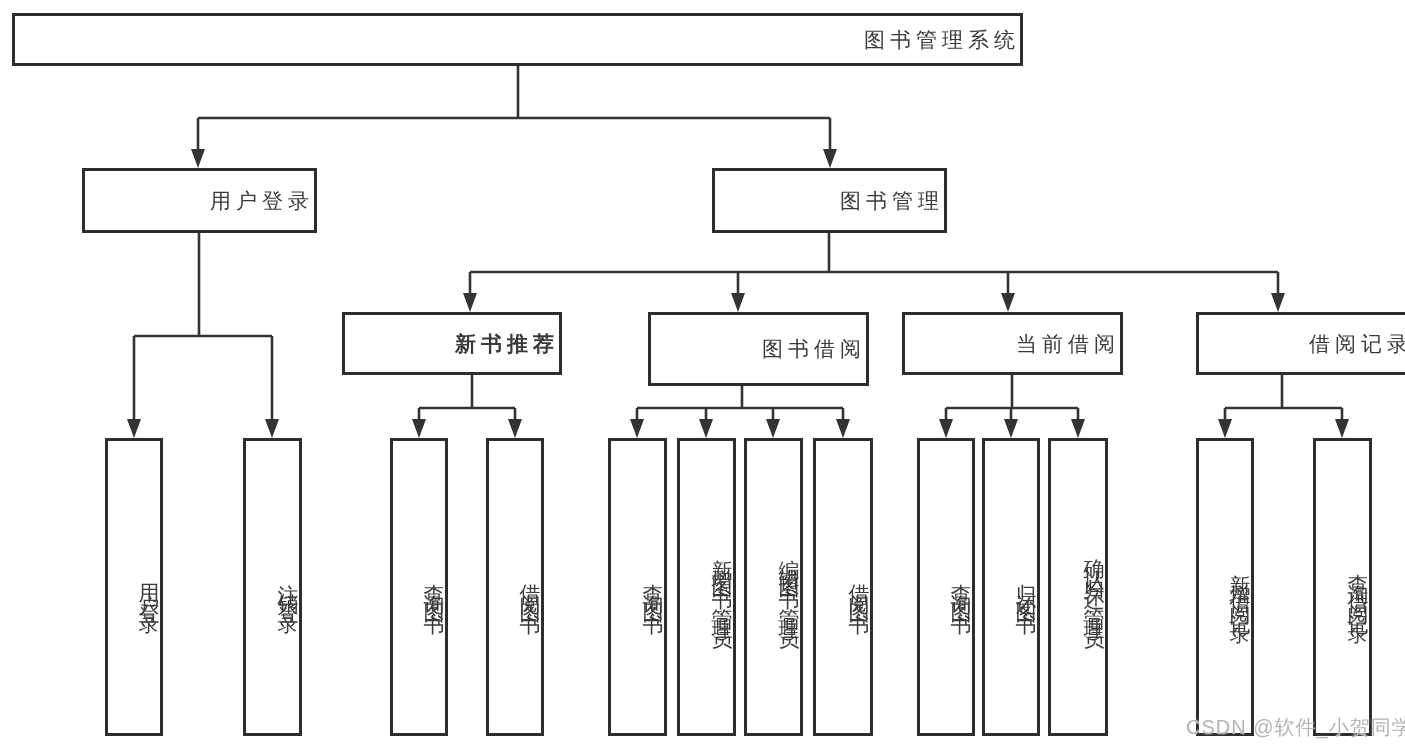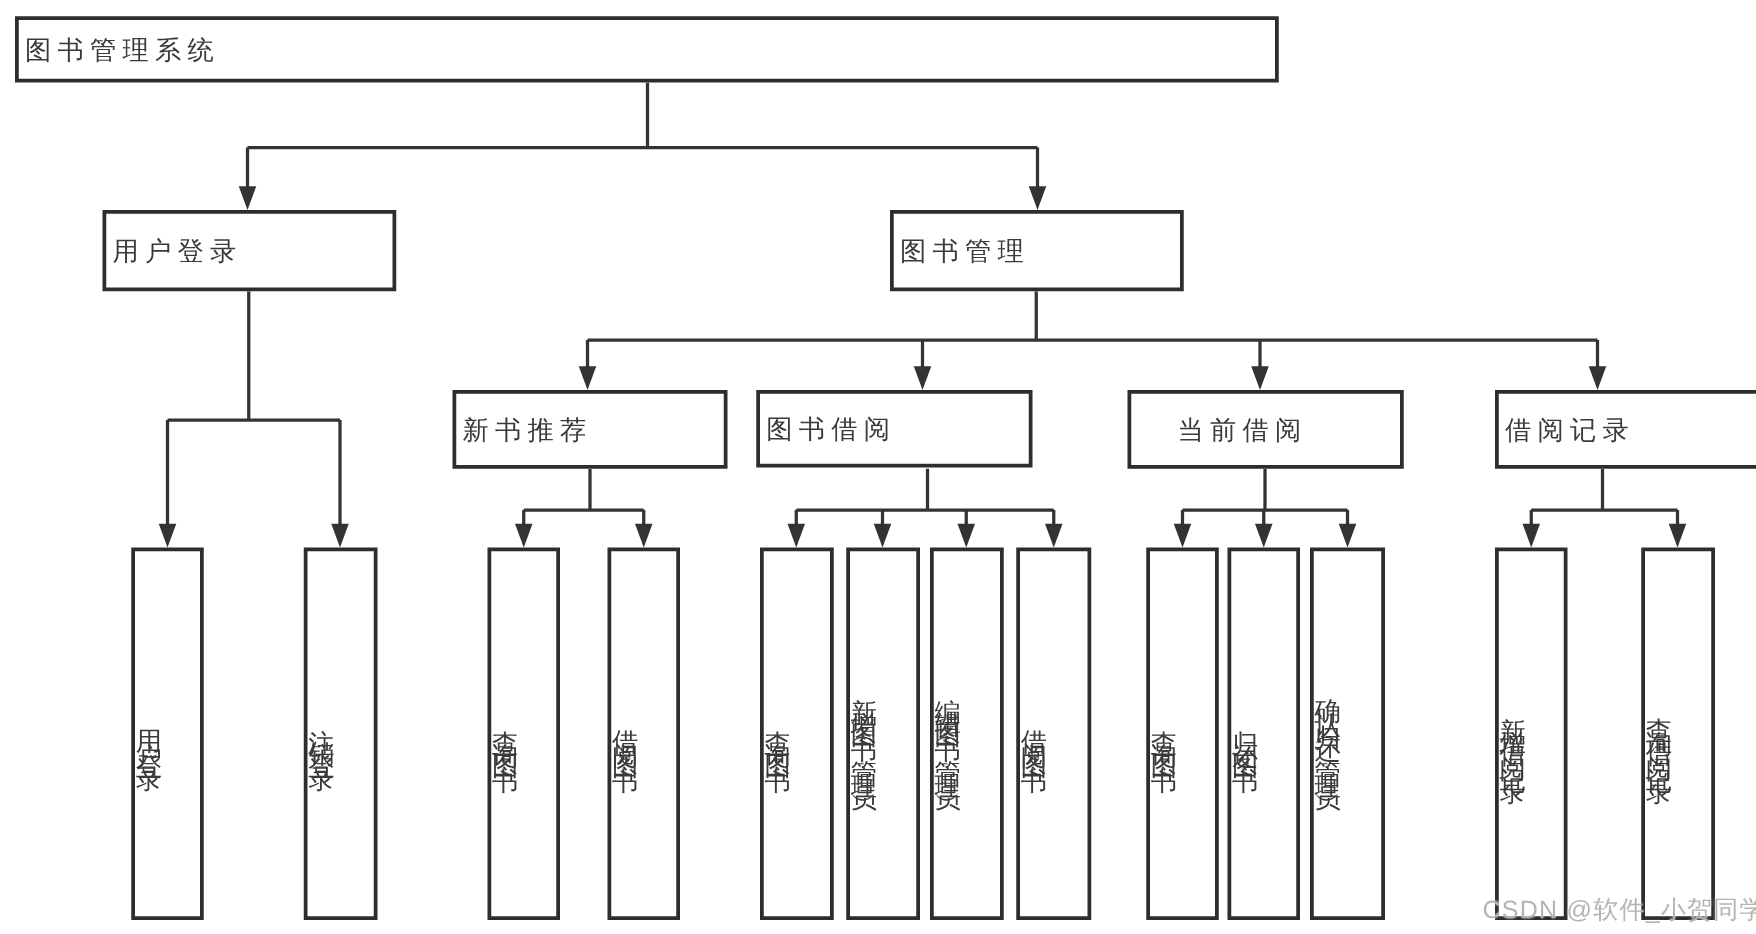--- a/index.html
+++ b/index.html
@@ -22,21 +22,21 @@
     stroke-width: 2.6;
   }
   .wires polygon.head { fill: #333333; stroke: none; }
   .node {
     position: absolute;
     box-sizing: border-box;
     background: #ffffff;
     border: 3px solid #2d2d2d;
     display: flex;
     align-items: center;
-    justify-content: flex-start;
+    justify-content: flex-end;
     color: #3a3a3a;
   }
   .h-label {
     font-size: 21px;
     letter-spacing: 5px;
     text-indent: 5px;
     white-space: nowrap;
   }
   .leaf .v-label {
     writing-mode: vertical-rl;
@@ -108,24 +108,24 @@
     <span class="h-label">图书管理系统</span>
   </div>
 
   <div class="node" style="left:82px; top:168px; width:235px; height:65px;">
     <span class="h-label">用户登录</span>
   </div>
   <div class="node" style="left:712px; top:168px; width:235px; height:65px;">
     <span class="h-label">图书管理</span>
   </div>
 
-  <div class="node" style="left:362px; top:312px; width:220px; height:63px;">
+  <div class="node" style="left:342px; top:312px; width:220px; height:63px;font-weight:bold;">
     <span class="h-label">新书推荐</span>
   </div>
-  <div class="node" style="left:605px; top:312px; width:221px; height:62px;">
+  <div class="node" style="left:648px; top:312px; width:221px; height:74px;">
     <span class="h-label">图书借阅</span>
   </div>
   <div class="node" style="left:902px; top:312px; width:221px; height:63px;padding-left:32px;">
     <span class="h-label">当前借阅</span>
   </div>
   <div class="node" style="left:1172px; top:312px; width:220px; height:63px;margin-left:24px;">
     <span class="h-label">借阅记录</span>
   </div>
 
   <div class="node leaf" style="left:105px; top:438px; width:58px; height:298px;">

